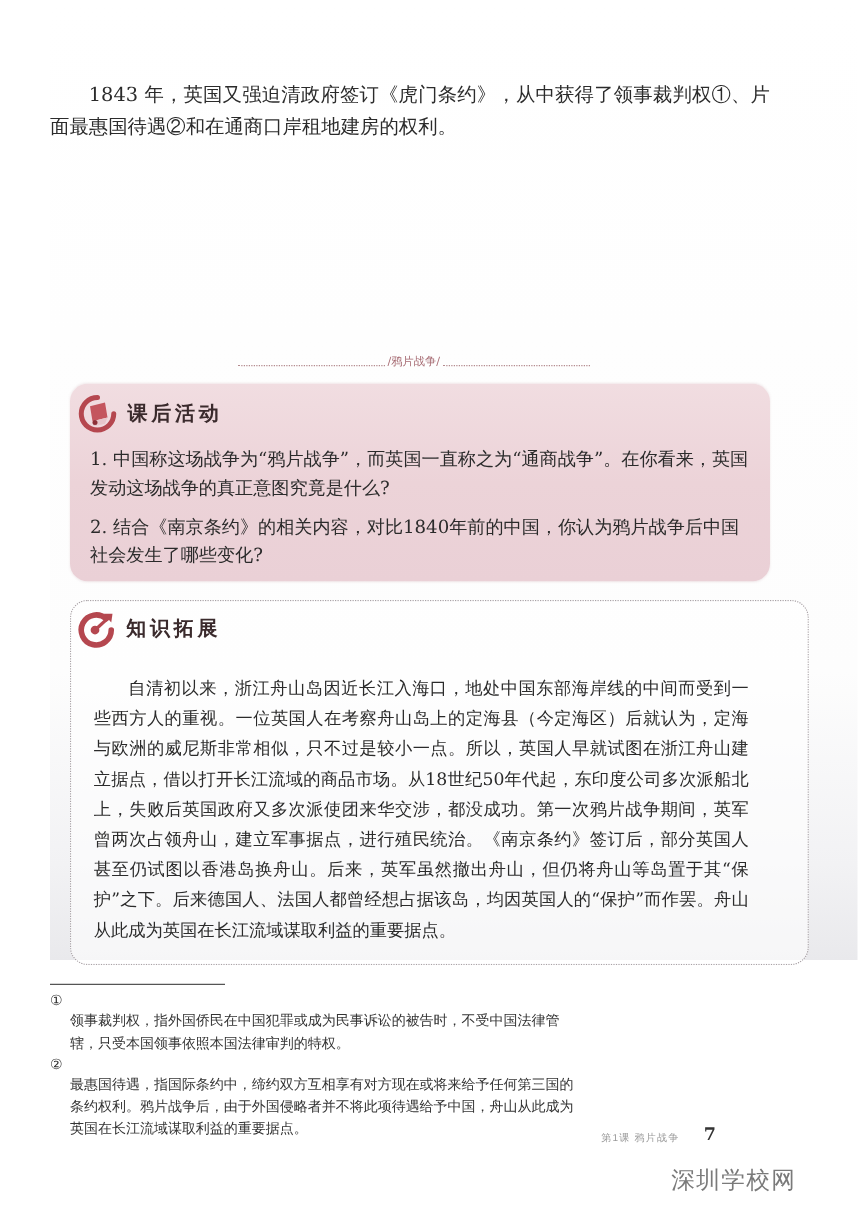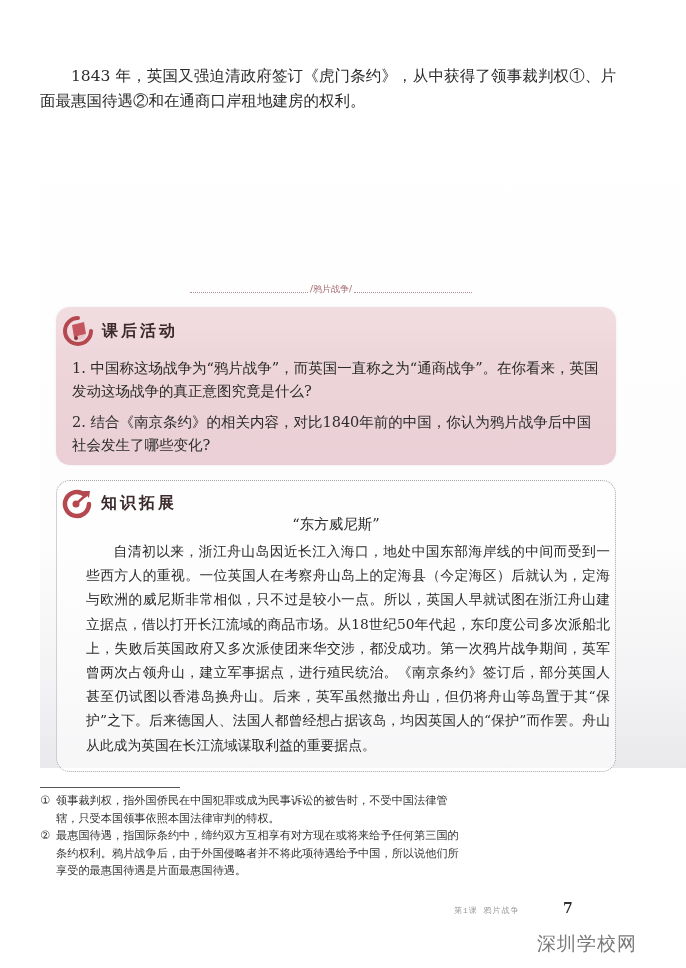--- a/index.html
+++ b/index.html
@@ -42,46 +42,47 @@
     position: absolute; left: 16px; width: 530px;
     font-size: 14.5px; line-height: 23px; color: #2b2b2b;
   }
   .q1 { top: 50px; }
   .q2 { top: 104px; }
 
   .knowledge {
     position: absolute; left: 16px; top: 480px; width: 558px; height: 290px;
     border: 1.5px dotted #a9a2a6; border-radius: 14px;
     background: rgba(255,255,255,0.6);
+    padding-left: 31px;
   }
   .knowledge .box-header { left: 4px; top: 6px; }
   .k-title {
     position: absolute; left: 0; top: 34px; width: 558px; text-align: center;
     font-size: 14.5px; color: #2b2b2b;
   }
   .k-body {
     position: absolute; left: 18px; top: 58px; width: 524px;
     font-family: "DejaVu Serif", "Liberation Serif", serif;
     font-size: 13.8px; line-height: 24.2px; color: #2b2b2b;
-    text-indent: 2em; text-align: justify; margin-left: 11px;
+    text-indent: 2em; text-align: justify;
   }
 
   .fn-rule { position: absolute; left: 0; top: 787px; width: 140px; border-top: 1px solid #555; }
   .footnotes {
     position: absolute; left: 0; top: 792px; width: 420px;
     font-family: "DejaVu Sans", "Liberation Sans", sans-serif;
     font-size: 11.2px; line-height: 17.5px; color: #333;
   }
   .fn { display: flex; }
   .fn .mark { width: 16px; flex-shrink: 0; }
-  .fn .txt { flex: 1; }
+  .fn .txt { flex: 1; margin-top: 16px; }
 
   .footer-chapter {
-    position: absolute; left: 454px; top: 905px; font-size: 8px; color: #999; letter-spacing: 1px;
-    font-family: Liberation Mono, monospace;
+    position: absolute; left: 481px; top: 905px; font-size: 8px; color: #999; letter-spacing: 1px;
+    font-family: Liberation Sans, sans-serif;
   }
   .footer-page {
     position: absolute; left: 563px; top: 900px; font-size: 14px; font-weight: bold; color: #333;
     font-family: "DejaVu Serif", "Liberation Serif", serif;
   }
   .watermark {
     position: absolute; left: 537px; top: 931px; font-size: 19px; color: #7a7a7a;
     font-family: "DejaVu Sans", "Liberation Sans", sans-serif; letter-spacing: 1px;
   }
 </style>
@@ -117,32 +118,31 @@
   <div class="knowledge">
     <div class="box-header">
       <svg class="box-icon" viewBox="0 0 32 32">
         <path d="M24 8 A12 12 0 1 0 28 17" fill="none" stroke="#b5474f" stroke-width="4.5" stroke-linecap="round"></path>
         <circle cx="15" cy="17" r="3.5" fill="#b5474f"></circle>
         <path d="M15 17 L26 7" stroke="#b5474f" stroke-width="2.5"></path>
         <path d="M22 4 L29 4 L28 11 Z" fill="#b5474f"></path>
       </svg>
       <span class="box-title">知识拓展</span>
     </div>
-    <div class="k-title">“东方威尼斯”</div>
     <div class="k-body">自清初以来，浙江舟山岛因近长江入海口，地处中国东部海岸线的中间而受到一些西方人的重视。一位英国人在考察舟山岛上的定海县（今定海区）后就认为，定海与欧洲的威尼斯非常相似，只不过是较小一点。所以，英国人早就试图在浙江舟山建立据点，借以打开长江流域的商品市场。从18世纪50年代起，东印度公司多次派船北上，失败后英国政府又多次派使团来华交涉，都没成功。第一次鸦片战争期间，英军曾两次占领舟山，建立军事据点，进行殖民统治。《南京条约》签订后，部分英国人甚至仍试图以香港岛换舟山。后来，英军虽然撤出舟山，但仍将舟山等岛置于其“保护”之下。后来德国人、法国人都曾经想占据该岛，均因英国人的“保护”而作罢。舟山从此成为英国在长江流域谋取利益的重要据点。</div>
   </div>
 
   <div class="fn-rule"></div>
   <div class="footnotes">
     <div class="fn">
       <span class="mark">①</span>
       <span class="txt">领事裁判权，指外国侨民在中国犯罪或成为民事诉讼的被告时，不受中国法律管辖，只受本国领事依照本国法律审判的特权。</span>
     </div>
     <div class="fn">
       <span class="mark">②</span>
-      <span class="txt">最惠国待遇，指国际条约中，缔约双方互相享有对方现在或将来给予任何第三国的条约权利。鸦片战争后，由于外国侵略者并不将此项待遇给予中国，所以说他们所享受的最惠国待遇是片面最惠国待遇。</span>
+      <span class="txt">最惠国待遇，指国际条约中，缔约双方互相享有对方现在或将来给予任何第三国的条约权利。鸦片战争后，由于外国侵略者并不将此项待遇给予中国，舟山从此成为英国在长江流域谋取利益的重要据点。</span>
     </div>
   </div>
 </div>
 
 <div class="footer-chapter">第1课 鸦片战争</div>
 <div class="footer-page">7</div>
 <div class="watermark">深圳学校网</div>
 
 </body></html>

